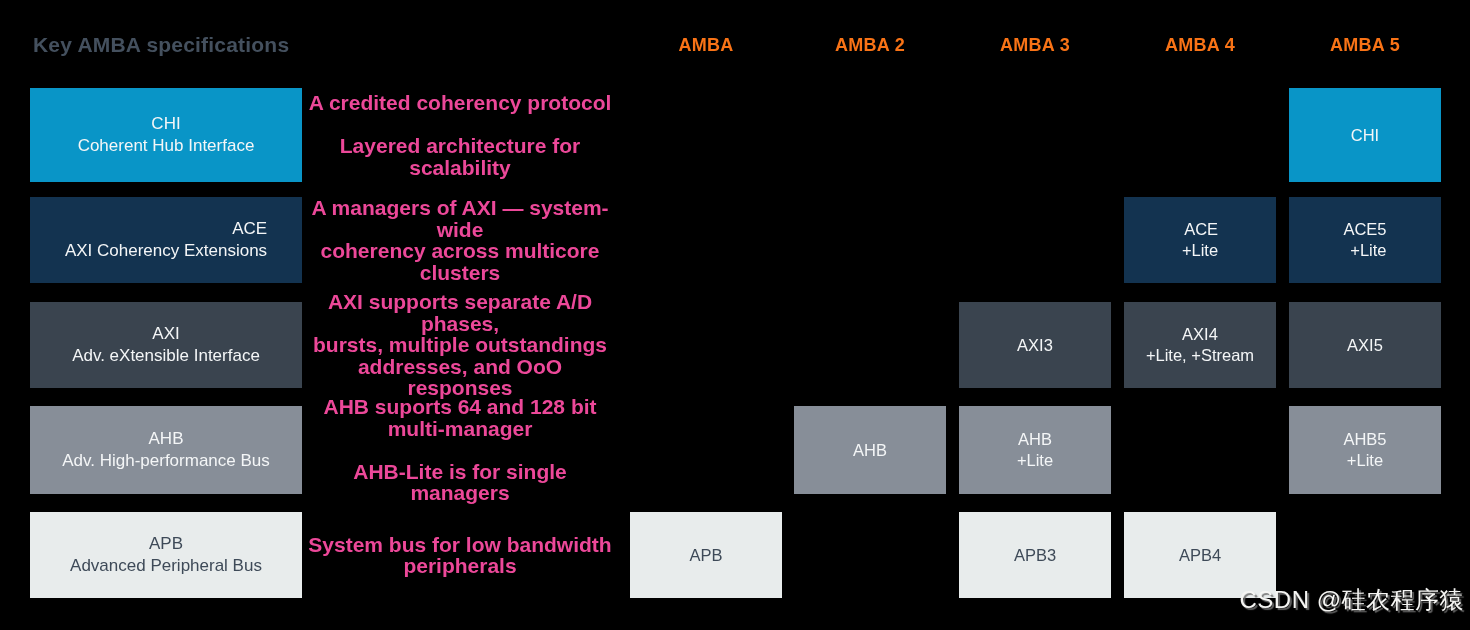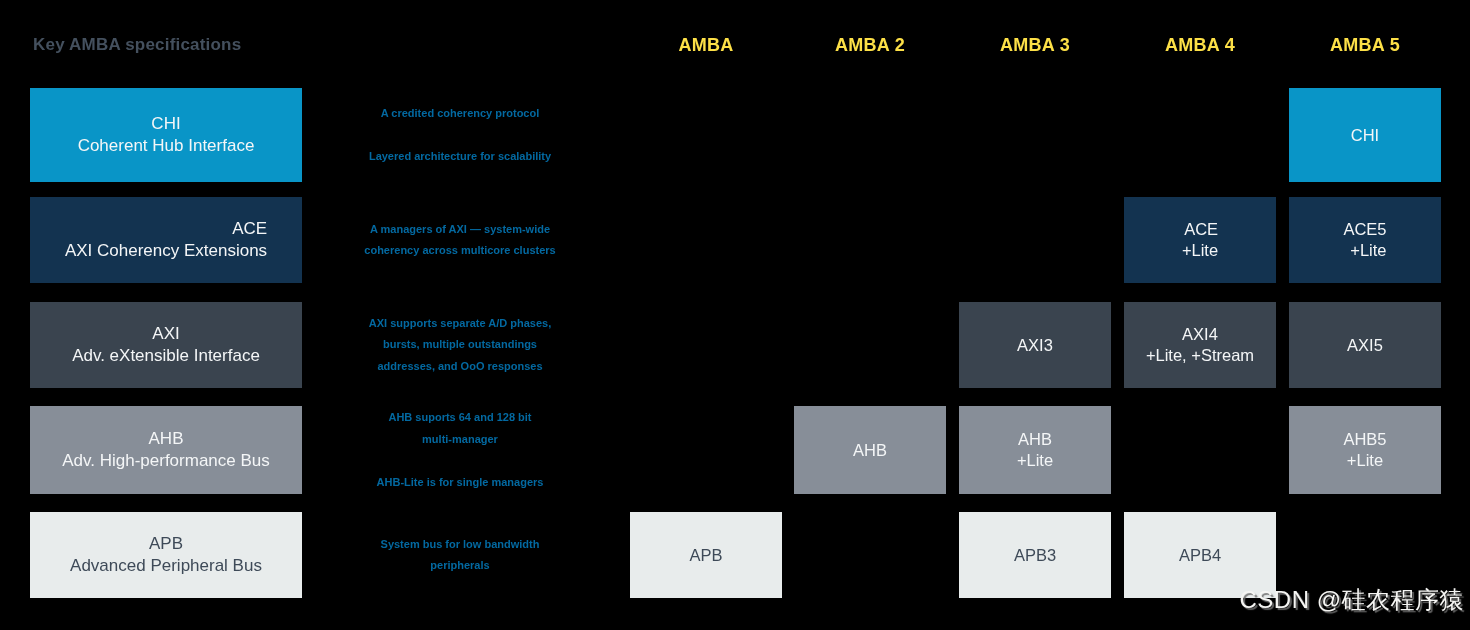--- a/index.html
+++ b/index.html
@@ -1,46 +1,46 @@
 <!DOCTYPE html>
 <html><head>
 <meta charset="utf-8">
 <style>
   html,body{margin:0;padding:0;background:#000;}
   #stage{
     position:relative;width:1470px;height:630px;background:#000;overflow:hidden;
     font-family:"Liberation Sans",sans-serif;
   }
   .page-title{
-    position:absolute;left:33px;top:33px;font-size:17px;line-height:24px;
+    position:absolute;left:33px;top:33px;font-size:21px;line-height:24px;
     font-weight:700;color:#44505e;letter-spacing:0.2px;
   }
   .colhead{
     position:absolute;top:35px;width:152px;text-align:center;
-    font-size:18px;line-height:20px;font-weight:700;color:#fde047;letter-spacing:0.3px;
+    font-size:18px;line-height:20px;font-weight:700;color:#f97316;letter-spacing:0.3px;
   }
   
   .c1{left:630px}.c2{left:794px}.c3{left:959px}.c4{left:1124px}.c5{left:1289px}
   
   .row{position:absolute;left:0;right:0;}
   .r-chi{top:88px;height:94px;}
   .r-ace{top:197px;height:86px;}
   .r-axi{top:302px;height:86px;}
   .r-ahb{top:406px;height:88px;}
   .r-apb{top:512px;height:86px;}
   .labelbox{
     position:absolute;left:30px;width:272px;top:0;bottom:0;
     display:flex;align-items:center;justify-content:center;text-align:center;
     white-space:pre-line;font-size:17px;line-height:22px;color:#f4f6f7;
   }
   .desc{
     position:absolute;left:308px;width:304px;top:0;bottom:0;
     display:flex;align-items:center;justify-content:center;text-align:center;
-    white-space:pre-line;font-size:11px;line-height:21.5px;
-    font-weight:700;color:#0369a1;
+    white-space:pre-line;font-size:21px;line-height:21.5px;
+    font-weight:700;color:#ec4899;
   }
   .cell{
     position:absolute;top:0;bottom:0;width:152px;
     display:flex;align-items:center;justify-content:center;text-align:center;
     white-space:pre-line;font-size:16.5px;line-height:21px;color:#f4f6f7;
   }
   .bg-chi{background:#0995c7;}
   .bg-ace{background:#133350;text-align:right;}
   .bg-axi{background:#3a444f;}
   .bg-ahb{background:#878e98;}

